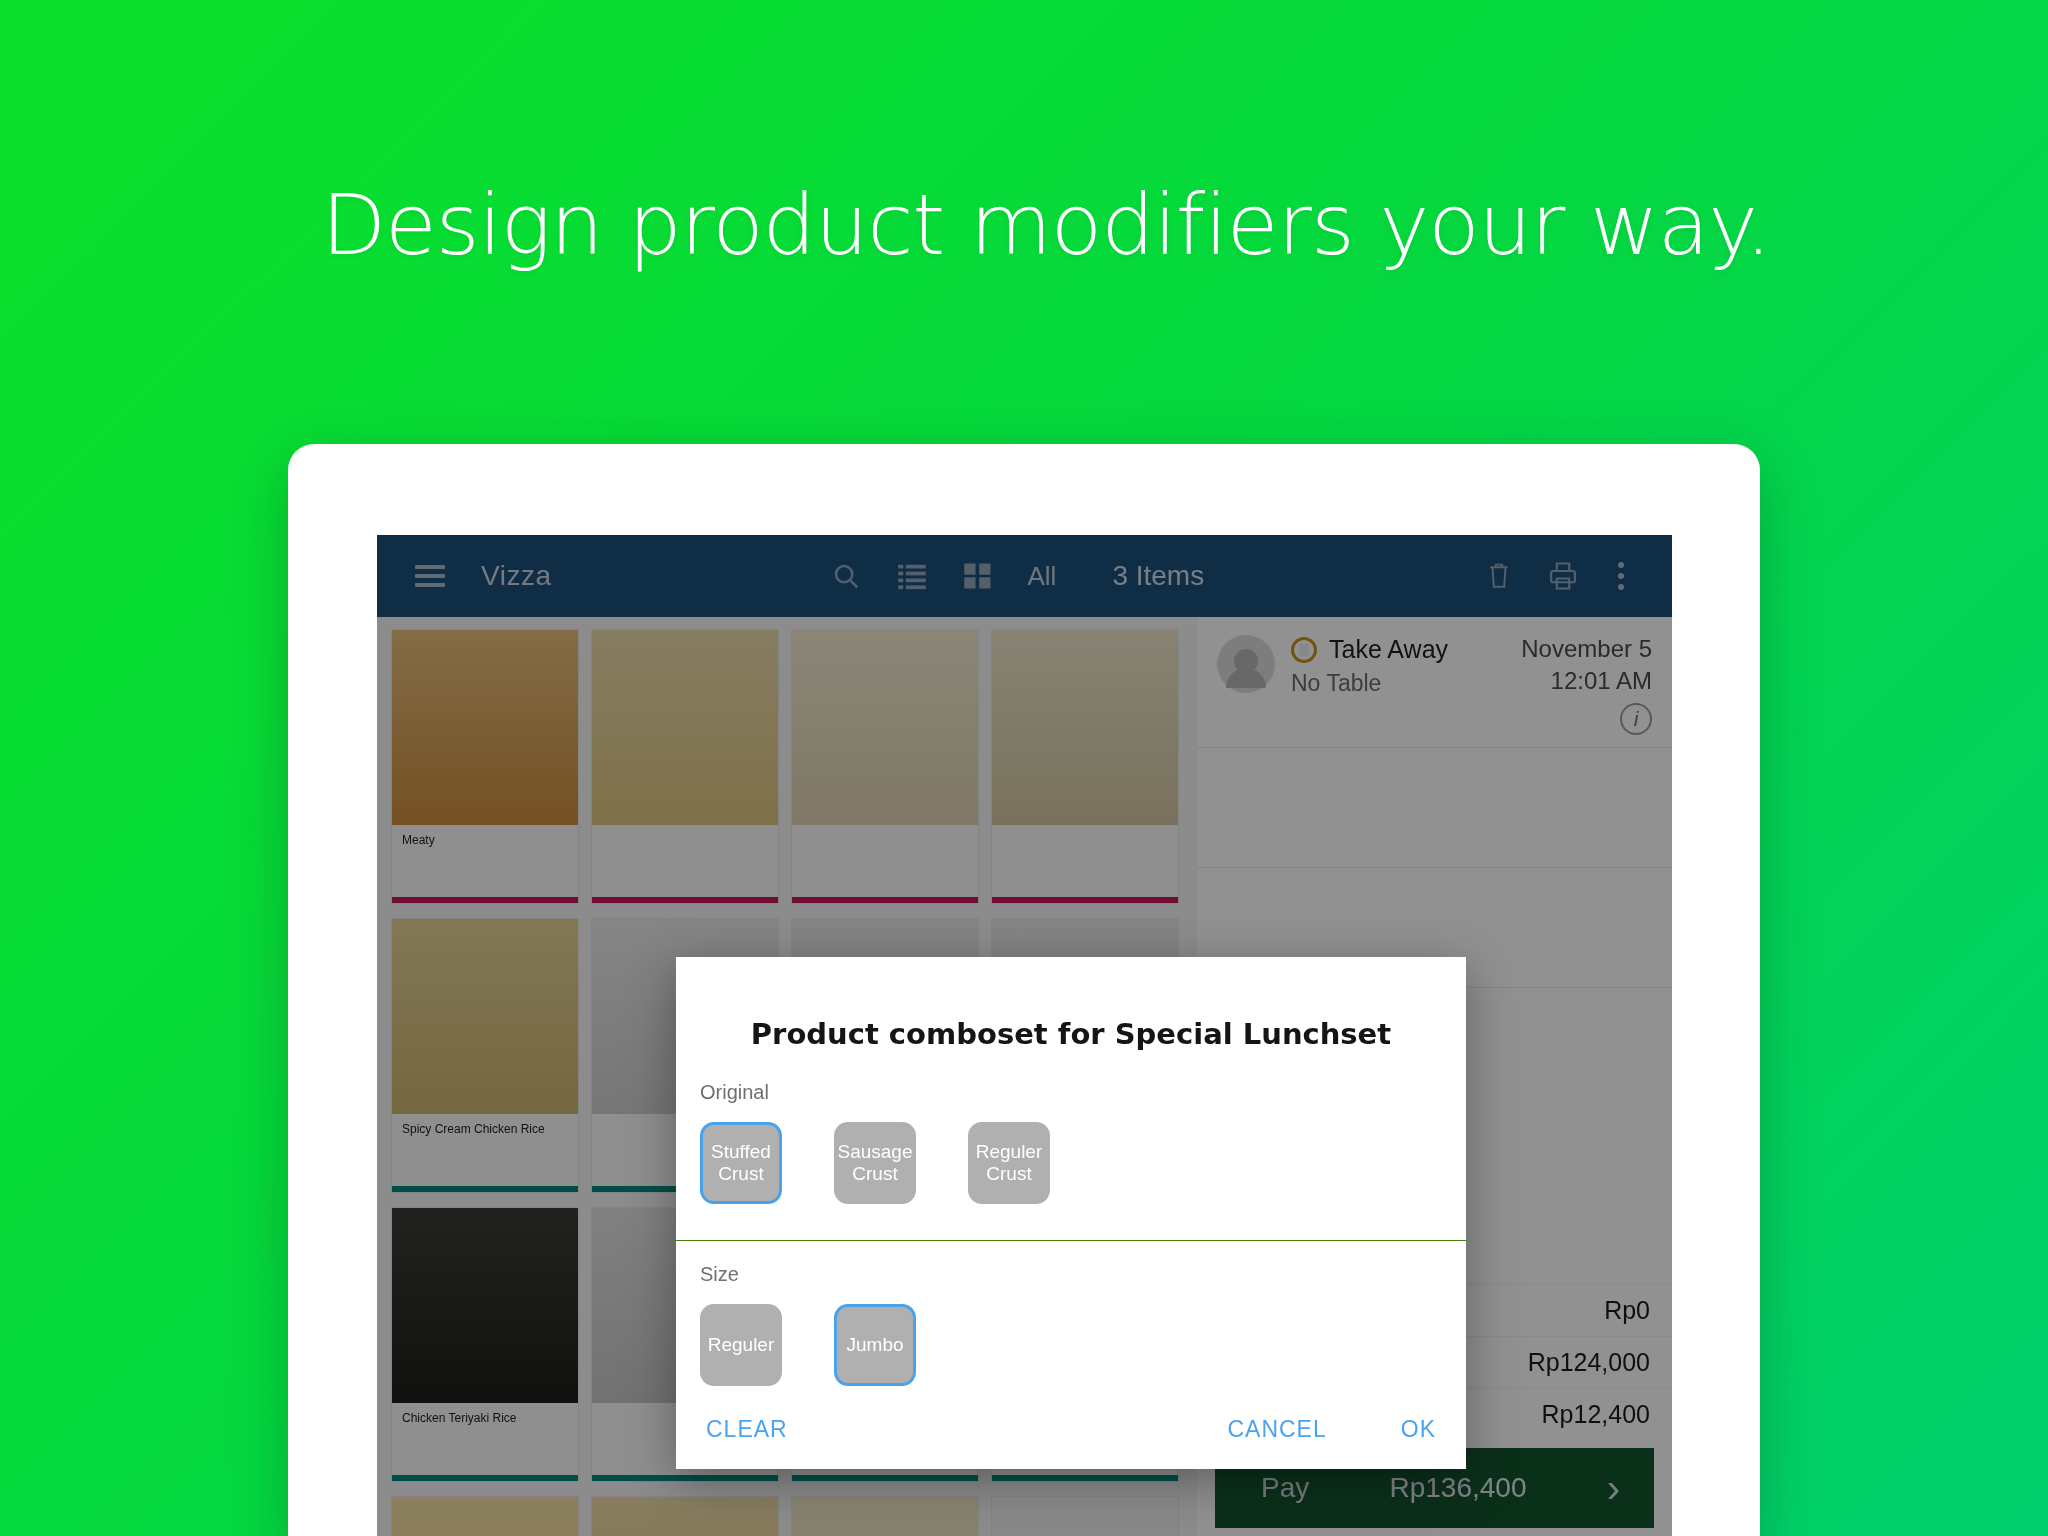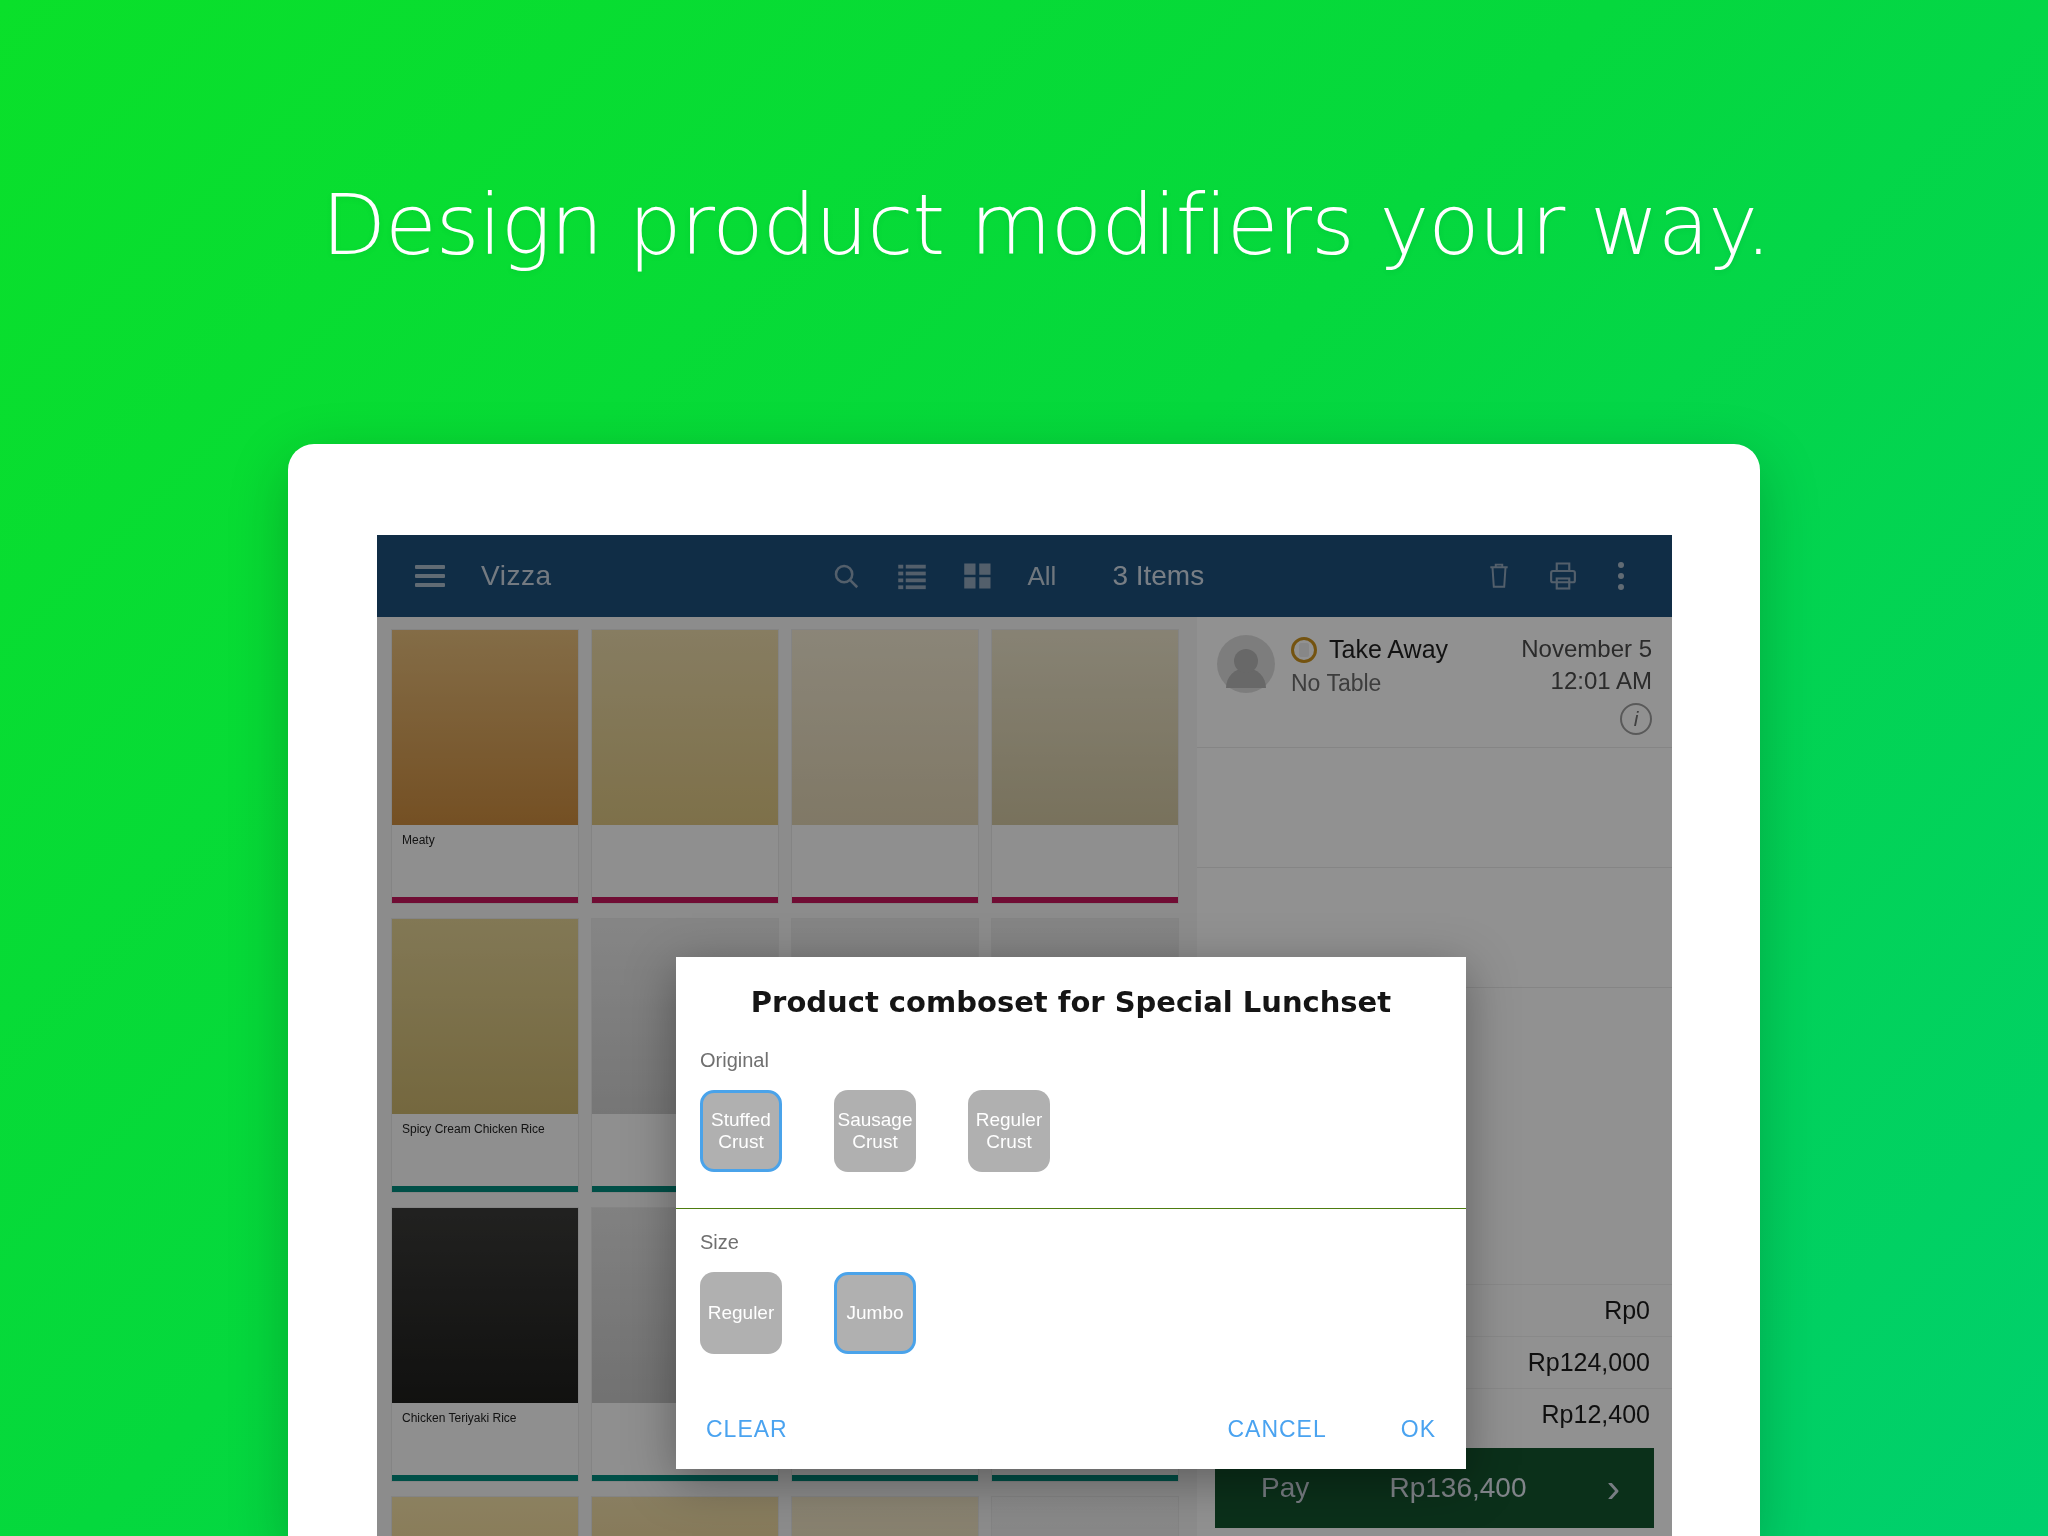--- a/index.html
+++ b/index.html
@@ -89,21 +89,21 @@
   .paybar .pay-amt { font-size:28px; color:#dfe6ee; margin:0 auto; }
   .paybar .chev { margin-right:34px; color:#cfd8e2; font-size:40px; line-height:1; }
 
   
   .scrim { position:absolute; inset:0; background:rgba(0,0,0,0.42); }
   .dialog {
     position:absolute; left:388px; top:513px; width:790px; height:512px;
     background:#ffffff; box-shadow:0 12px 46px rgba(0,0,0,0.34);
     display:flex; flex-direction:column;
   }
-  .dlg-title { text-align:center; font-size:29px; color:#151515; font-weight:700; padding:28px 20px 0 20px;
+  .dlg-title { text-align:center; font-size:29px; color:#151515; font-weight:700; padding:60px 20px 0 20px;
                font-family:"DejaVu Sans", sans-serif; }
   .dlg-body { flex:1; padding-top:30px; }
   .section { padding:0 0 0 24px; }
   .section + .section { border-top:1px solid #4d7c0f; margin-top:36px; padding-top:22px; }
   .sec-label { font-size:20px; color:#707070; margin-bottom:18px; }
   .chips { display:flex; }
   .chip {
     width:82px; height:82px; border-radius:14px; background:#b0b0b0;
     display:flex; align-items:center; justify-content:center; text-align:center;
     color:#ffffff; font-size:19px; line-height:1.18; margin-right:52px;

